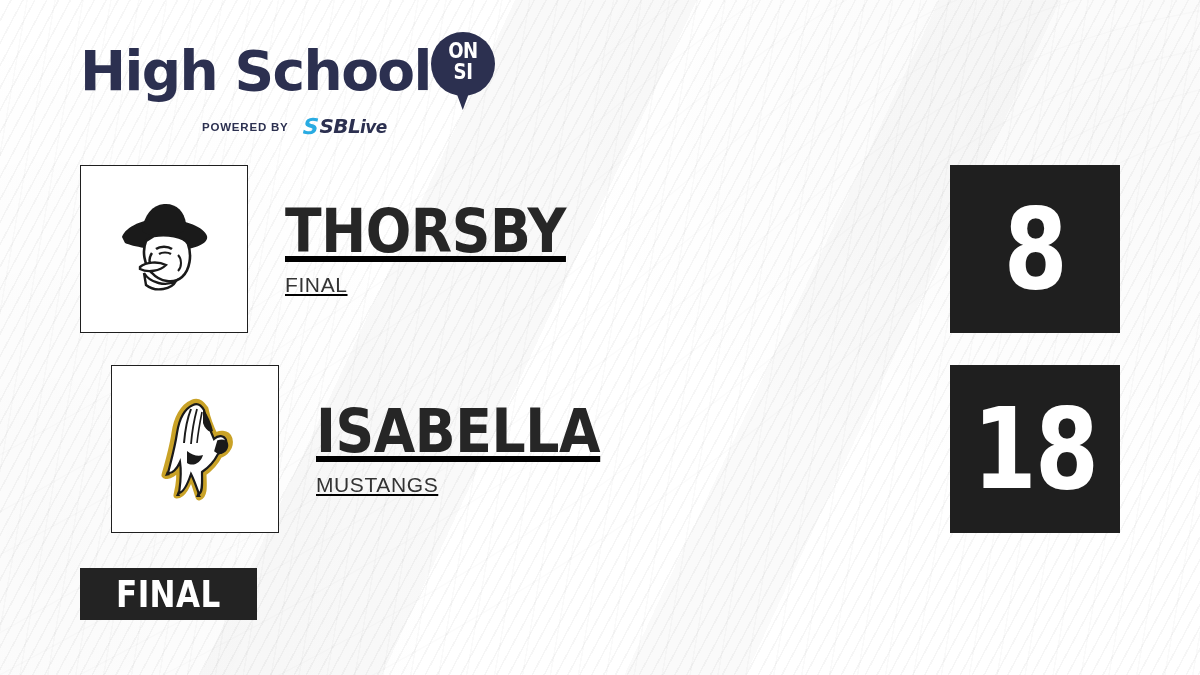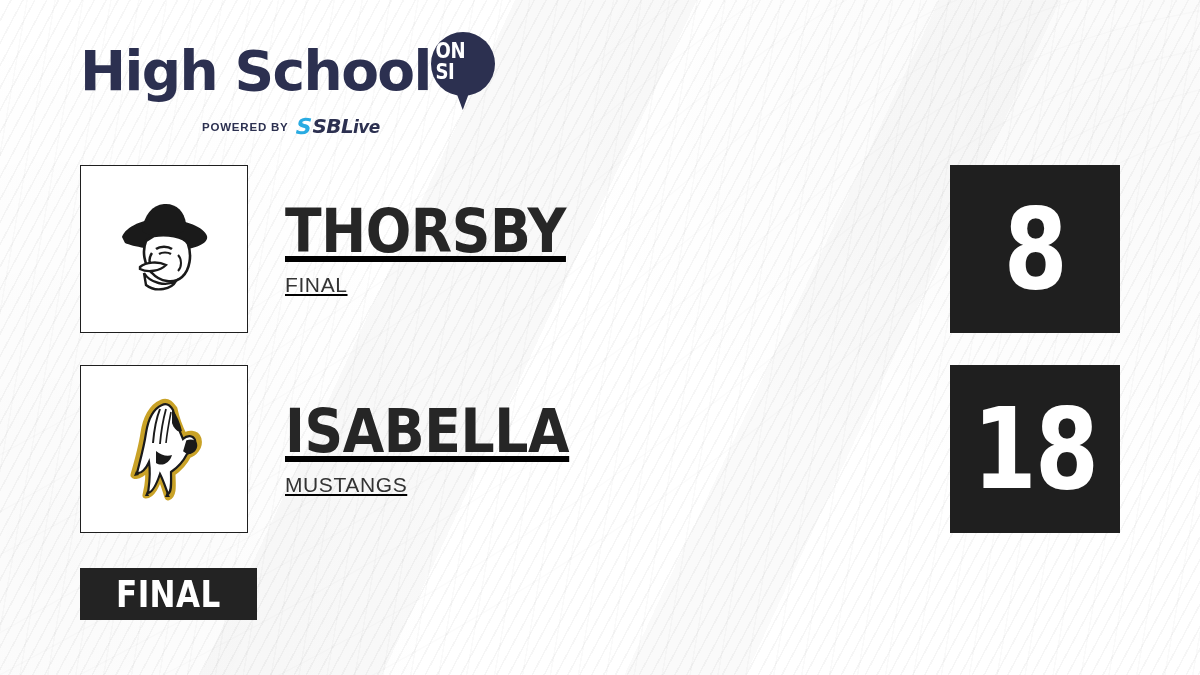--- a/index.html
+++ b/index.html
@@ -101,35 +101,35 @@
     width: 28px;
     height: 38px;
     background: #2c3050;
     clip-path: polygon(0% 0%, 100% 0%, 50% 100%);
   }
   .pin-text {
     position: absolute;
     left: 0;
     top: 9px;
     width: 64px;
-    text-align: left;
+    text-align: center;
     color: #ffffff;
     font-family: "DejaVu Sans", sans-serif;
     font-weight: bold;
     font-size: 21px;
     line-height: 21px;
     letter-spacing: -0.5px;
     z-index: 2;
   }
   .pin-text span { display: block; transform: scaleX(0.86); }
 
   .powered {
     display: flex;
     align-items: center;
-    gap: 7px;
+    gap: 14px;
     margin-top: 6px;
     margin-left: 122px;
   }
   .powered-label {
     font-family: "Liberation Sans", sans-serif;
     font-weight: bold;
     font-size: 11.5px;
     letter-spacing: 0.8px;
     color: #2c3050;
   }
@@ -161,21 +161,21 @@
 
   
   .team-row {
     position: absolute;
     left: 80px;
     display: flex;
     align-items: center;
     text-decoration: underline;
   }
   .team-row.row-1 { top: 165px; }
-  .team-row.row-2 { top: 365px; }
+  .team-row.row-2 { top: 365px; margin-left: 31px; }
 
   .logo-box {
     width: 168px;
     height: 168px;
     box-sizing: border-box;
     border: 1px solid #1f1f1f;
     background: #ffffff;
     display: flex;
     align-items: center;
     justify-content: center;

